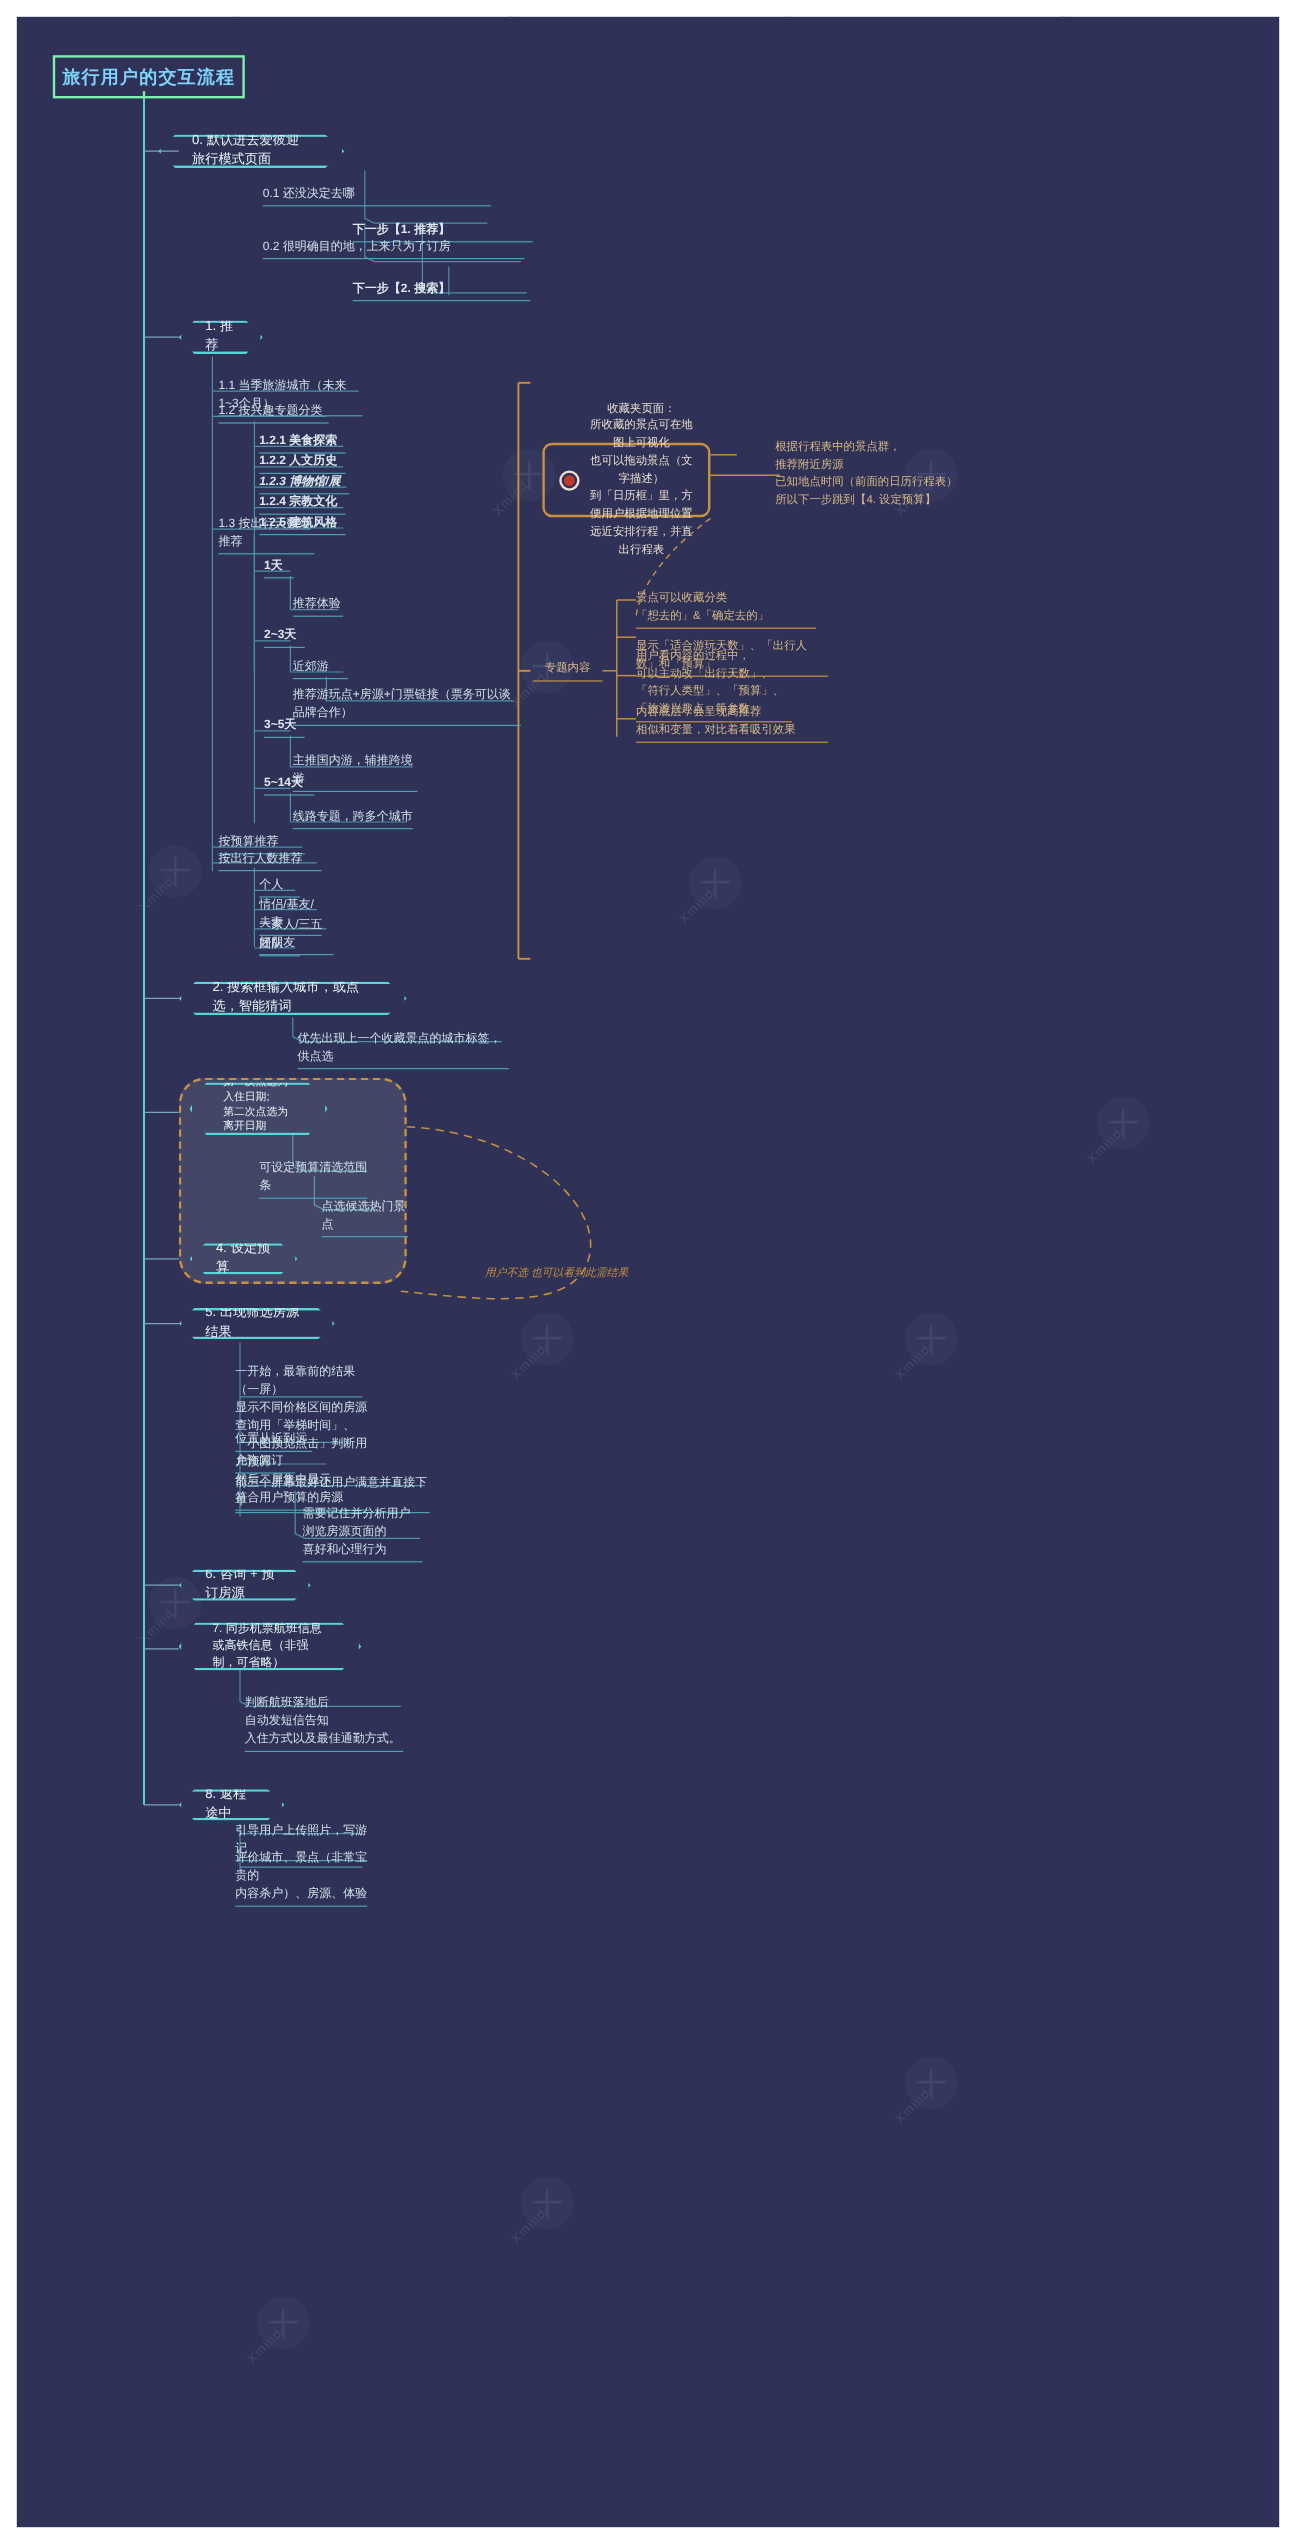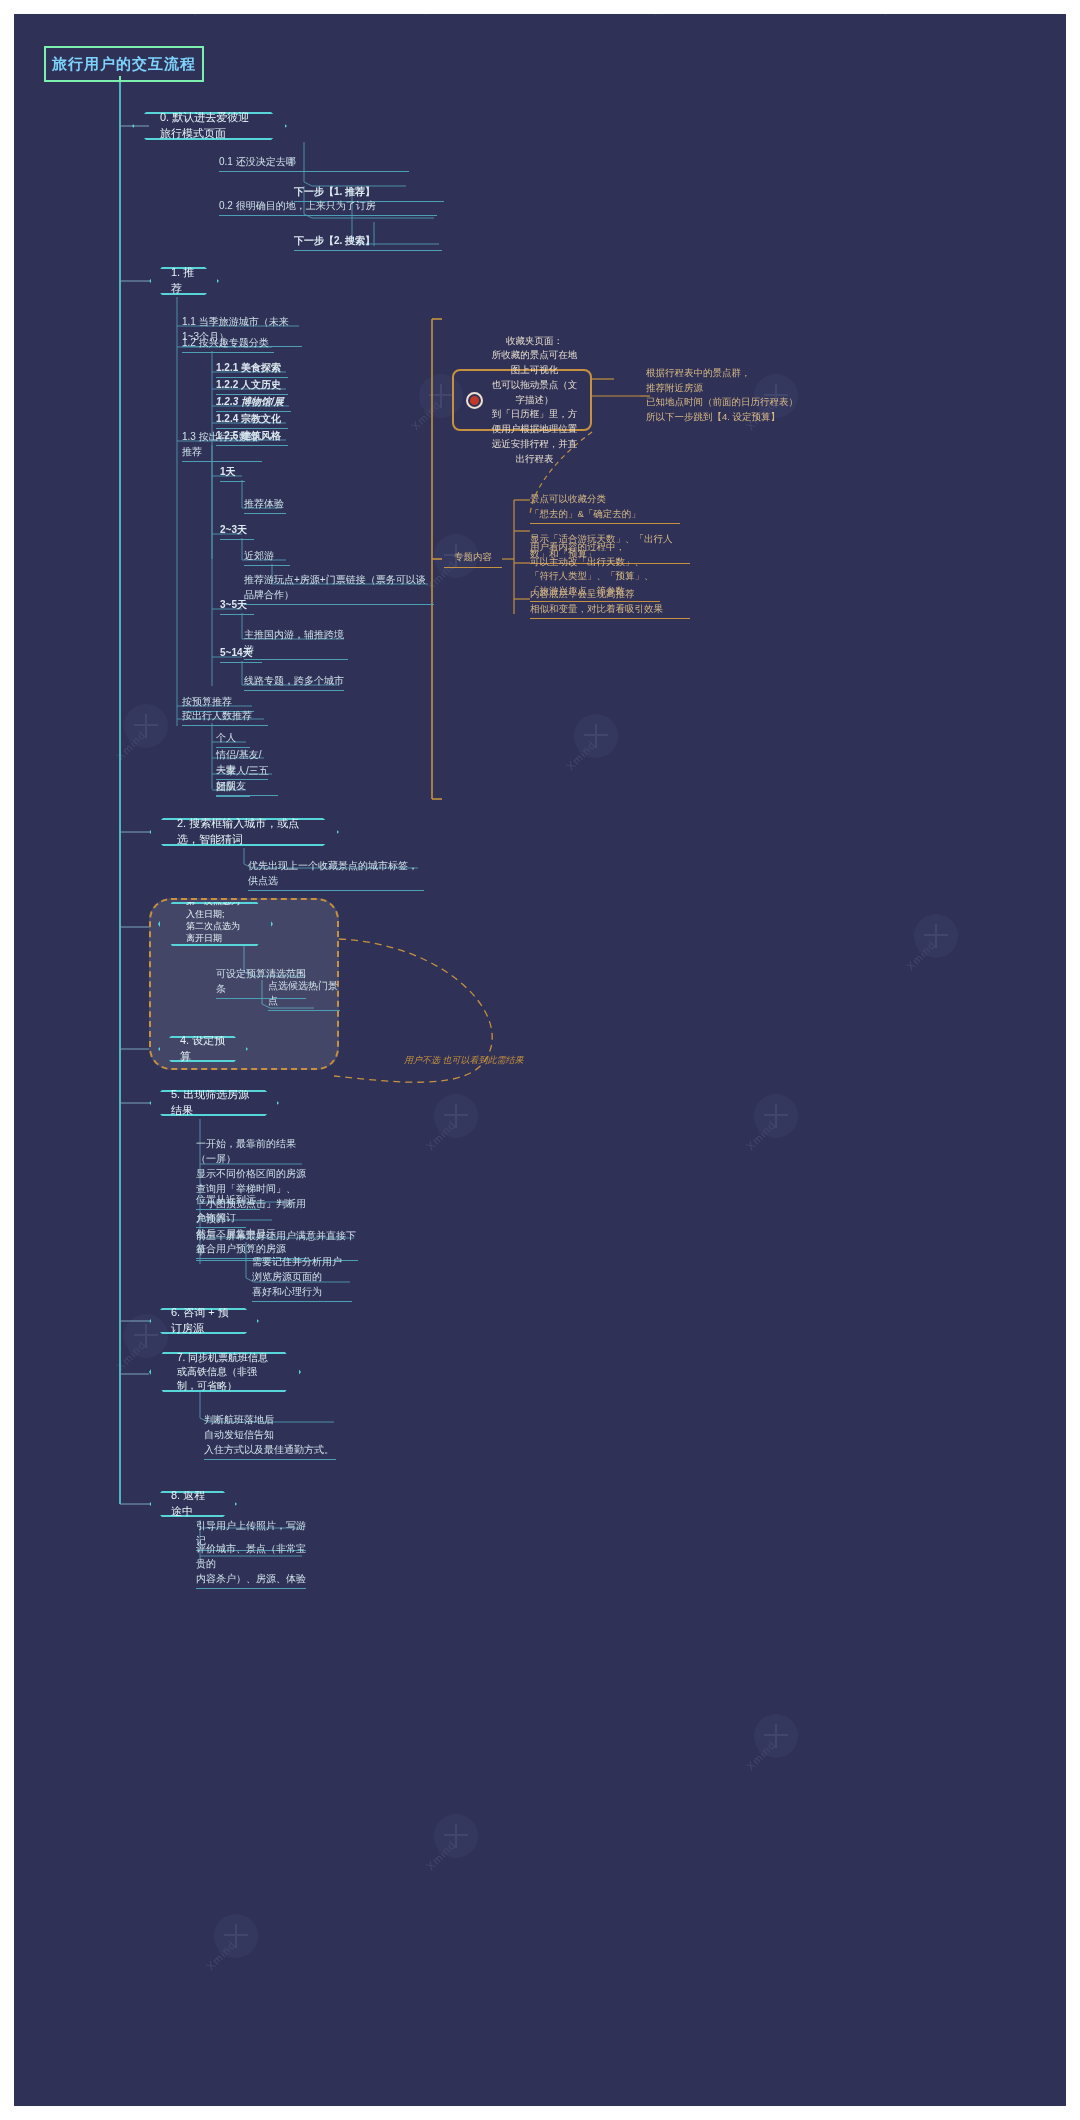--- a/index.html
+++ b/index.html
@@ -286,21 +286,21 @@
 
   <div class="node group" style="left:135px;top:884px;width:190px;height:172px;"></div>
 
   <div class="node hexnode" style="left:144px;top:888px;width:115px;height:44px;font-size:9px;align-items:flex-end;">
     <span style="white-space:pre-line;line-height:1.35;">3. 出现日历：
 第一次点选为入住日期;
 第二次点选为离开日期</span>
   </div>
 
   <div class="node leaf u" style="left:202px;top:952px;width:90px;">可设定预算清选范围条</div>
-  <div class="node leaf u" style="left:254px;top:964px;width:72px;">点选候选热门景点</div>
+  <div class="node leaf u" style="left:254px;top:984px;width:72px;">点选候选热门景点</div>
 
   <div class="node hexnode small" style="left:144px;top:1022px;width:90px;height:26px;">
     <span>4. 设定预算</span>
   </div>
 
   <div class="node dashnote" style="left:390px;top:1040px;width:130px;">用户不选 也可以看到此需结果</div>
 
   <div class="node hexnode small" style="left:135px;top:1076px;width:130px;height:26px;">
     <span>5. 出现筛选房源结果</span>
   </div>

